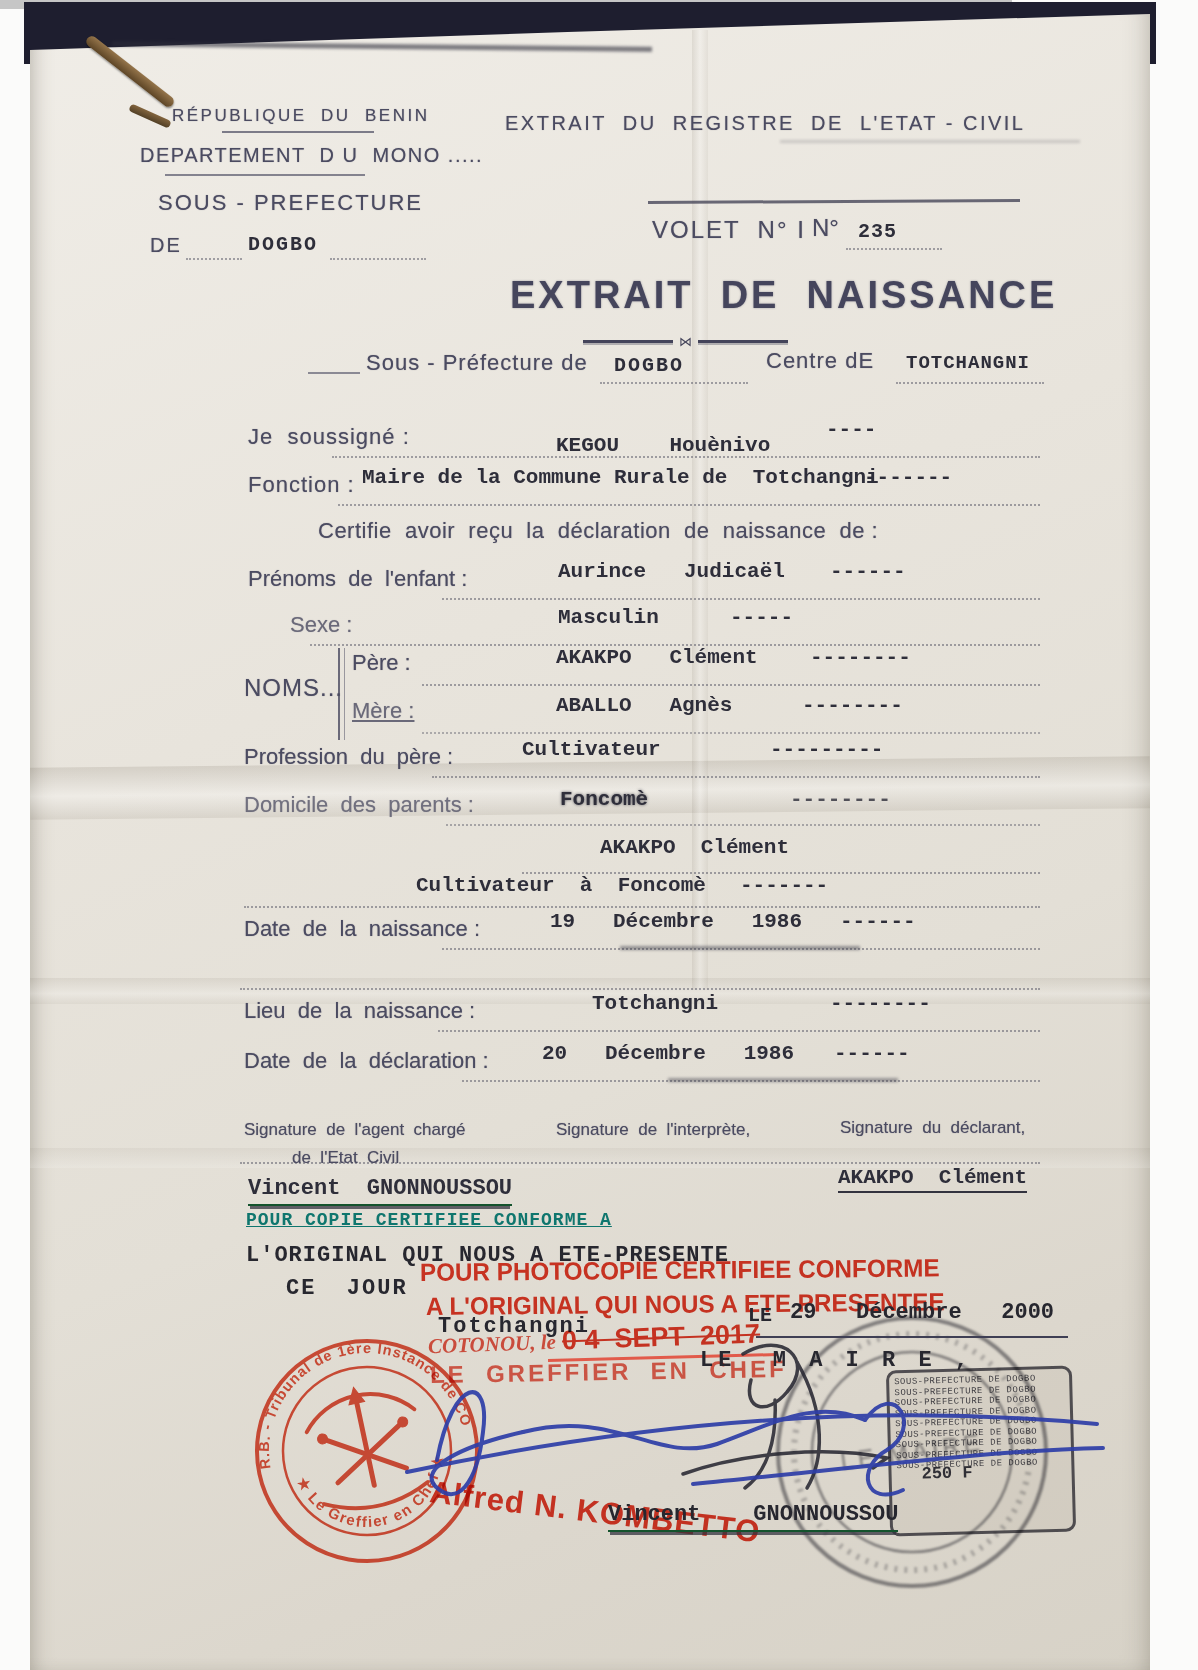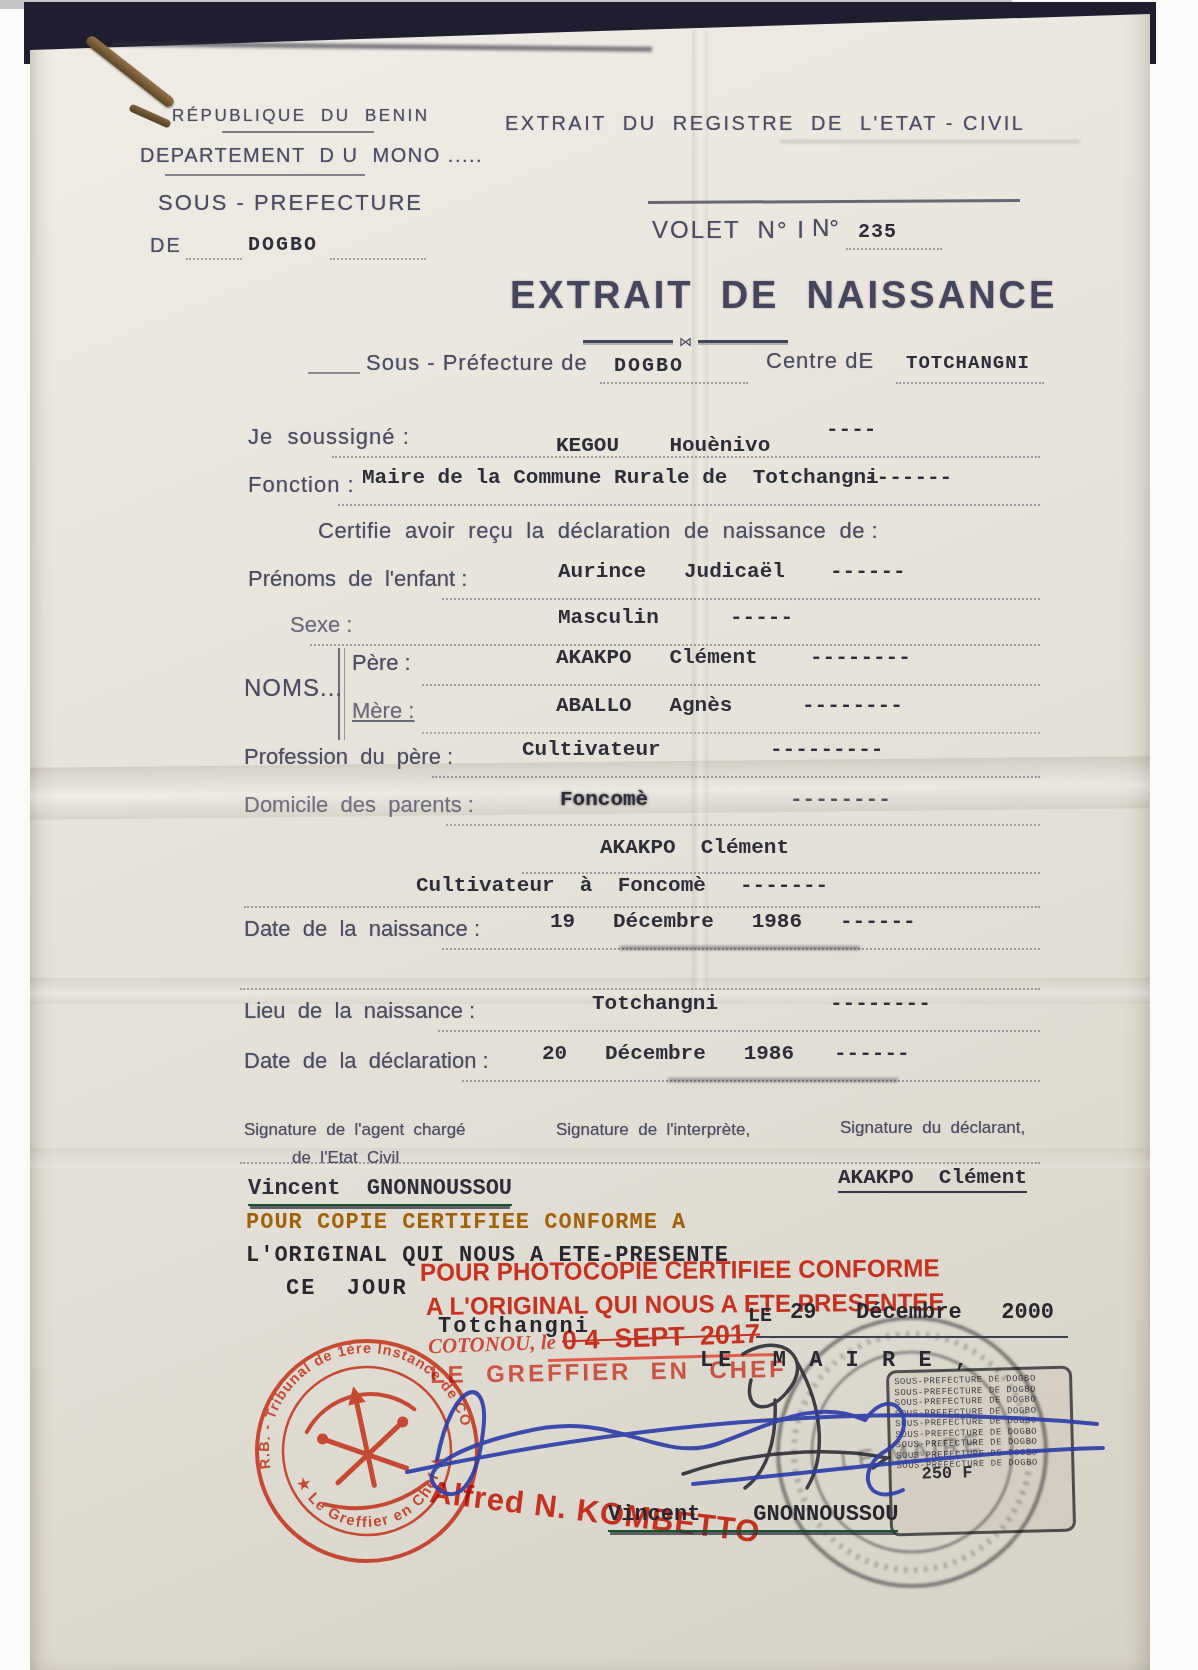--- a/index.html
+++ b/index.html
@@ -161,21 +161,21 @@
   <div class="abs dots" style="left:240px;top:1162px;width:800px;"></div>
 
   <div class="abs printed" style="left:244px;top:1120px;font-size:17px;">Signature  de  l'agent  chargé</div>
   <div class="abs printed" style="left:292px;top:1148px;font-size:17px;">de  l'Etat  Civil</div>
   <div class="abs printed" style="left:556px;top:1120px;font-size:17px;">Signature  de  l'interprète,</div>
   <div class="abs printed" style="left:840px;top:1118px;font-size:17px;">Signature  du  déclarant,</div>
 
   <div class="abs typed uline2" style="left:248px;top:1176px;font-size:22px;">Vincent  GNONNOUSSOU</div>
   <div class="abs typed uline1" style="left:838px;top:1166px;font-size:21px;">AKAKPO  Clément</div>
 
-  <div class="abs typed" style="left:246px;top:1210px;font-size:22px;letter-spacing:1px;color:#a16207;">POUR COPIE CERTIFIEE CONFORME A</div>
+  <div class="abs typed" style="left:246px;top:1210px;font-size:18px;letter-spacing:1px;color:#0f766e;text-decoration:underline;">POUR COPIE CERTIFIEE CONFORME A</div>
   <div class="abs typed" style="left:246px;top:1243px;font-size:22px;letter-spacing:1px;color:#27272f;">L'ORIGINAL QUI NOUS A ETE-PRESENTE</div>
   <div class="abs typed" style="left:286px;top:1276px;font-size:22px;letter-spacing:2px;color:#27272f;">CE  JOUR</div>
 
   <svg class="abs stamp-mult" style="left:762px;top:1302px;opacity:.5;filter:blur(1.1px);" width="300" height="300" viewBox="0 0 300 300">
     <circle cx="150" cy="150" r="134" fill="none" stroke="#2a2a36" stroke-width="4"></circle>
     <circle cx="150" cy="150" r="100" fill="none" stroke="#2a2a36" stroke-width="2.5"></circle>
     <circle cx="150" cy="150" r="118" fill="none" stroke="#2a2a36" stroke-width="6" stroke-dasharray="3 7" opacity=".55"></circle>
     <text x="150" y="158" text-anchor="middle" font-family="Liberation Sans, sans-serif" font-size="24" letter-spacing="4" fill="#2a2a36" transform="rotate(-8 150 150)">LE MAIRE</text>
   </svg>
 

